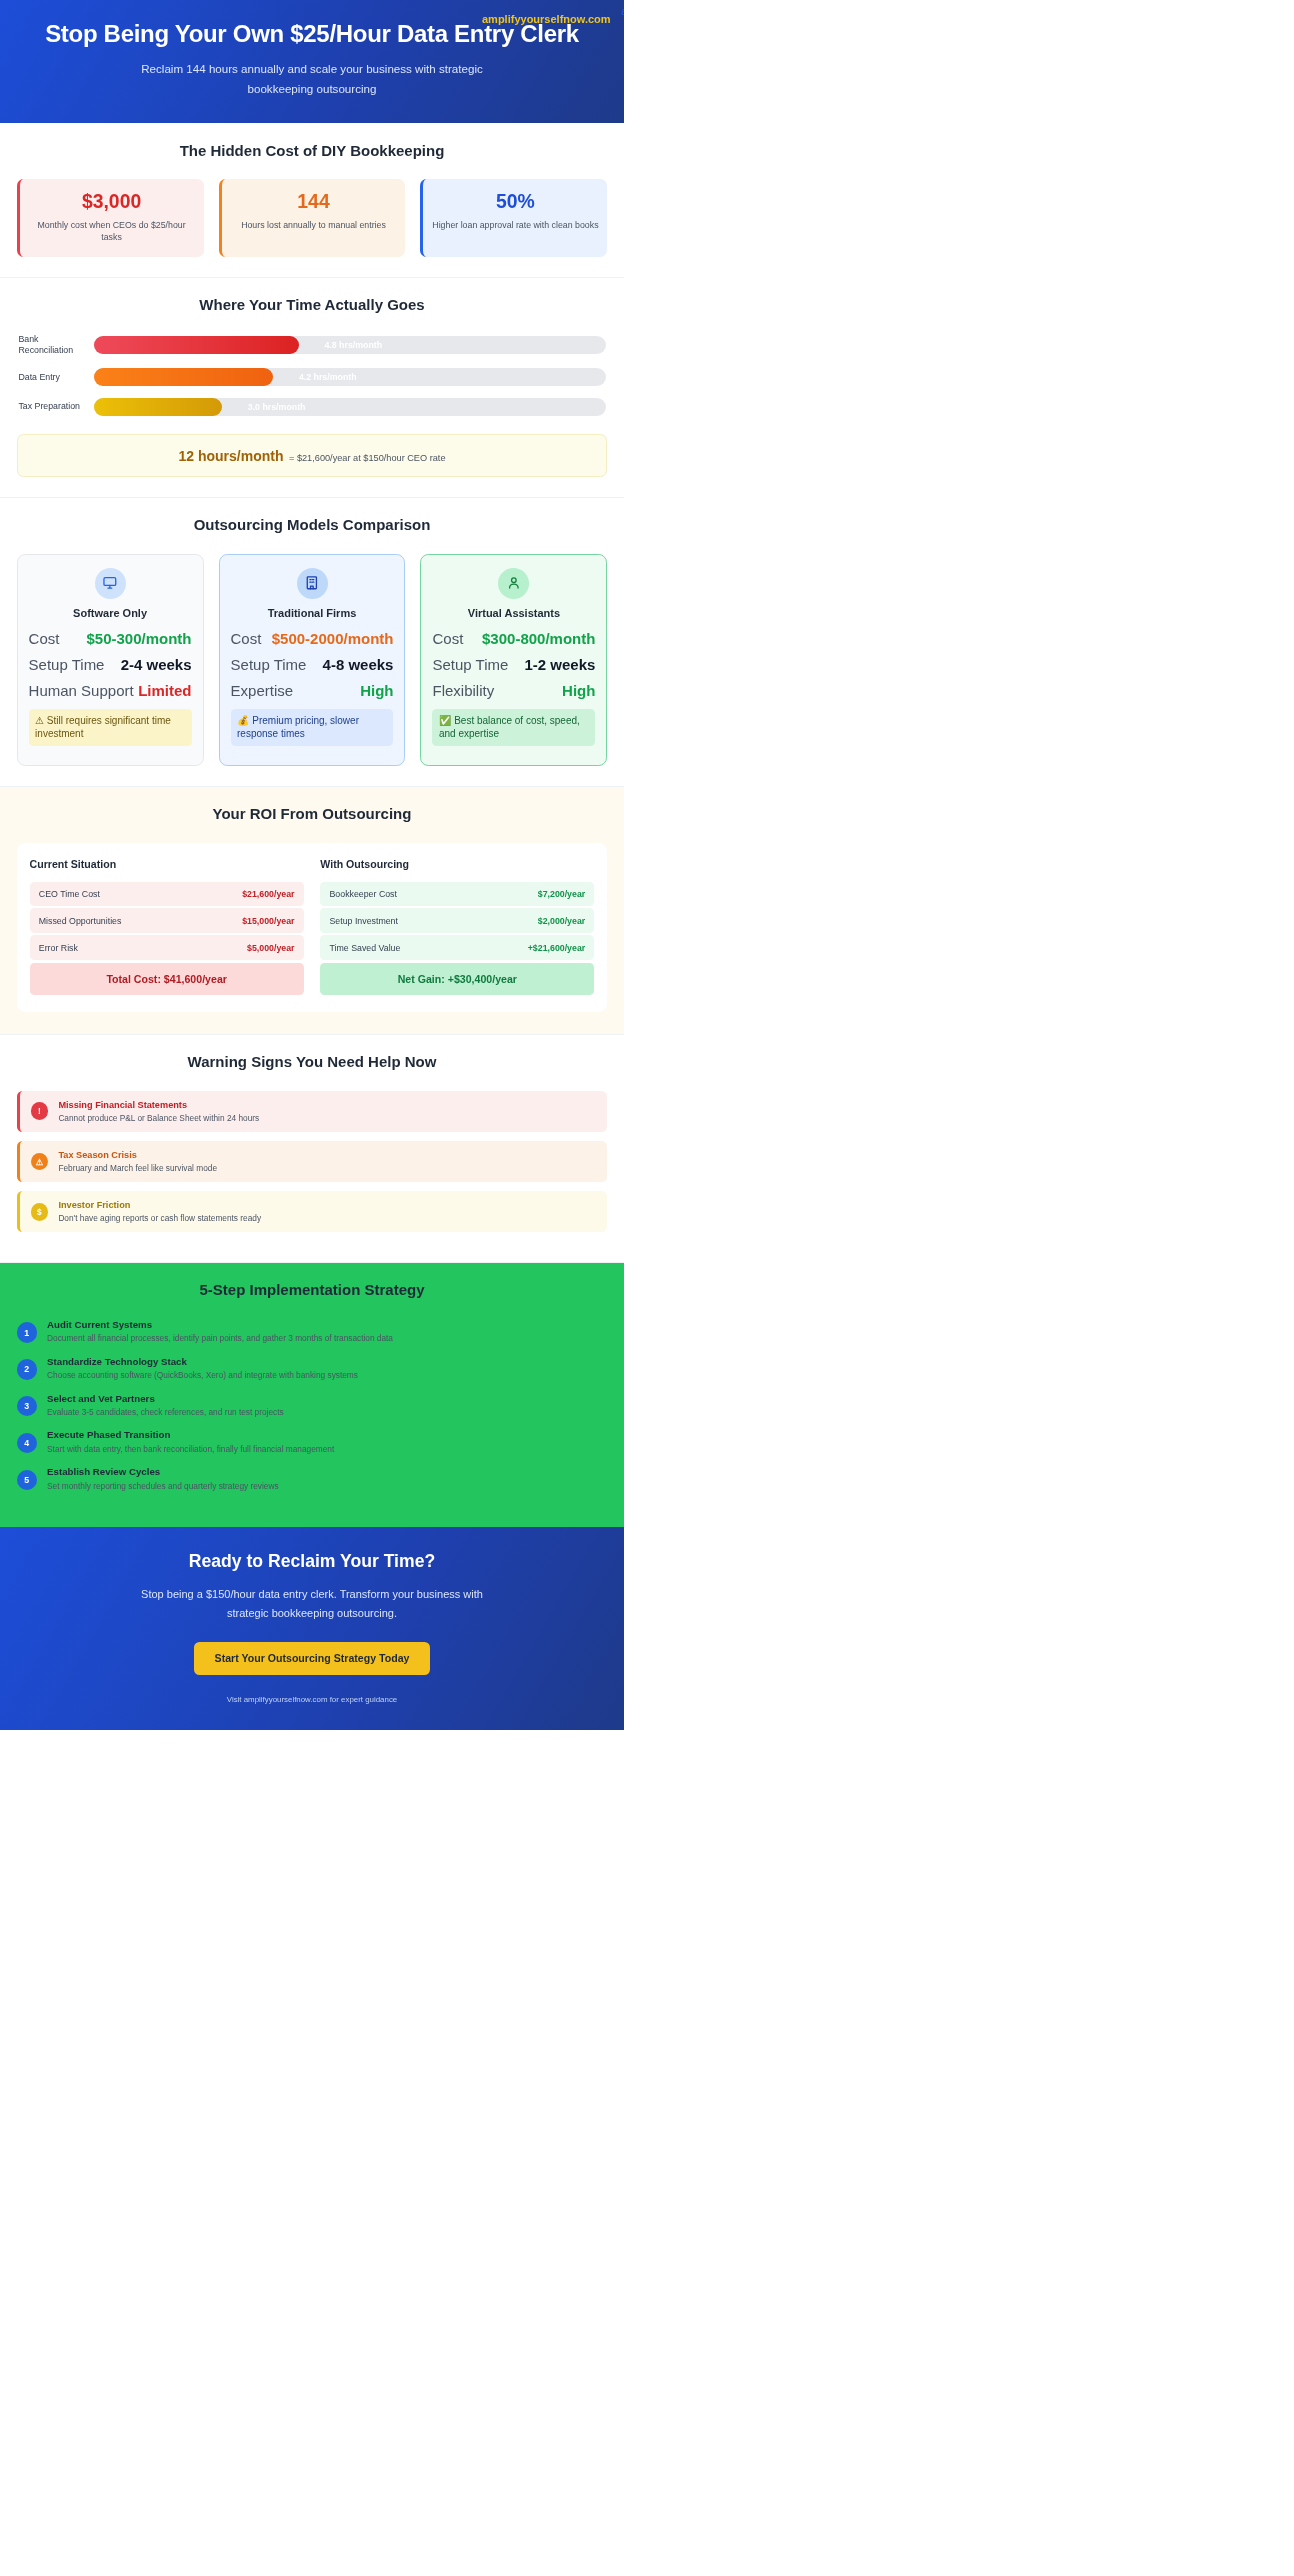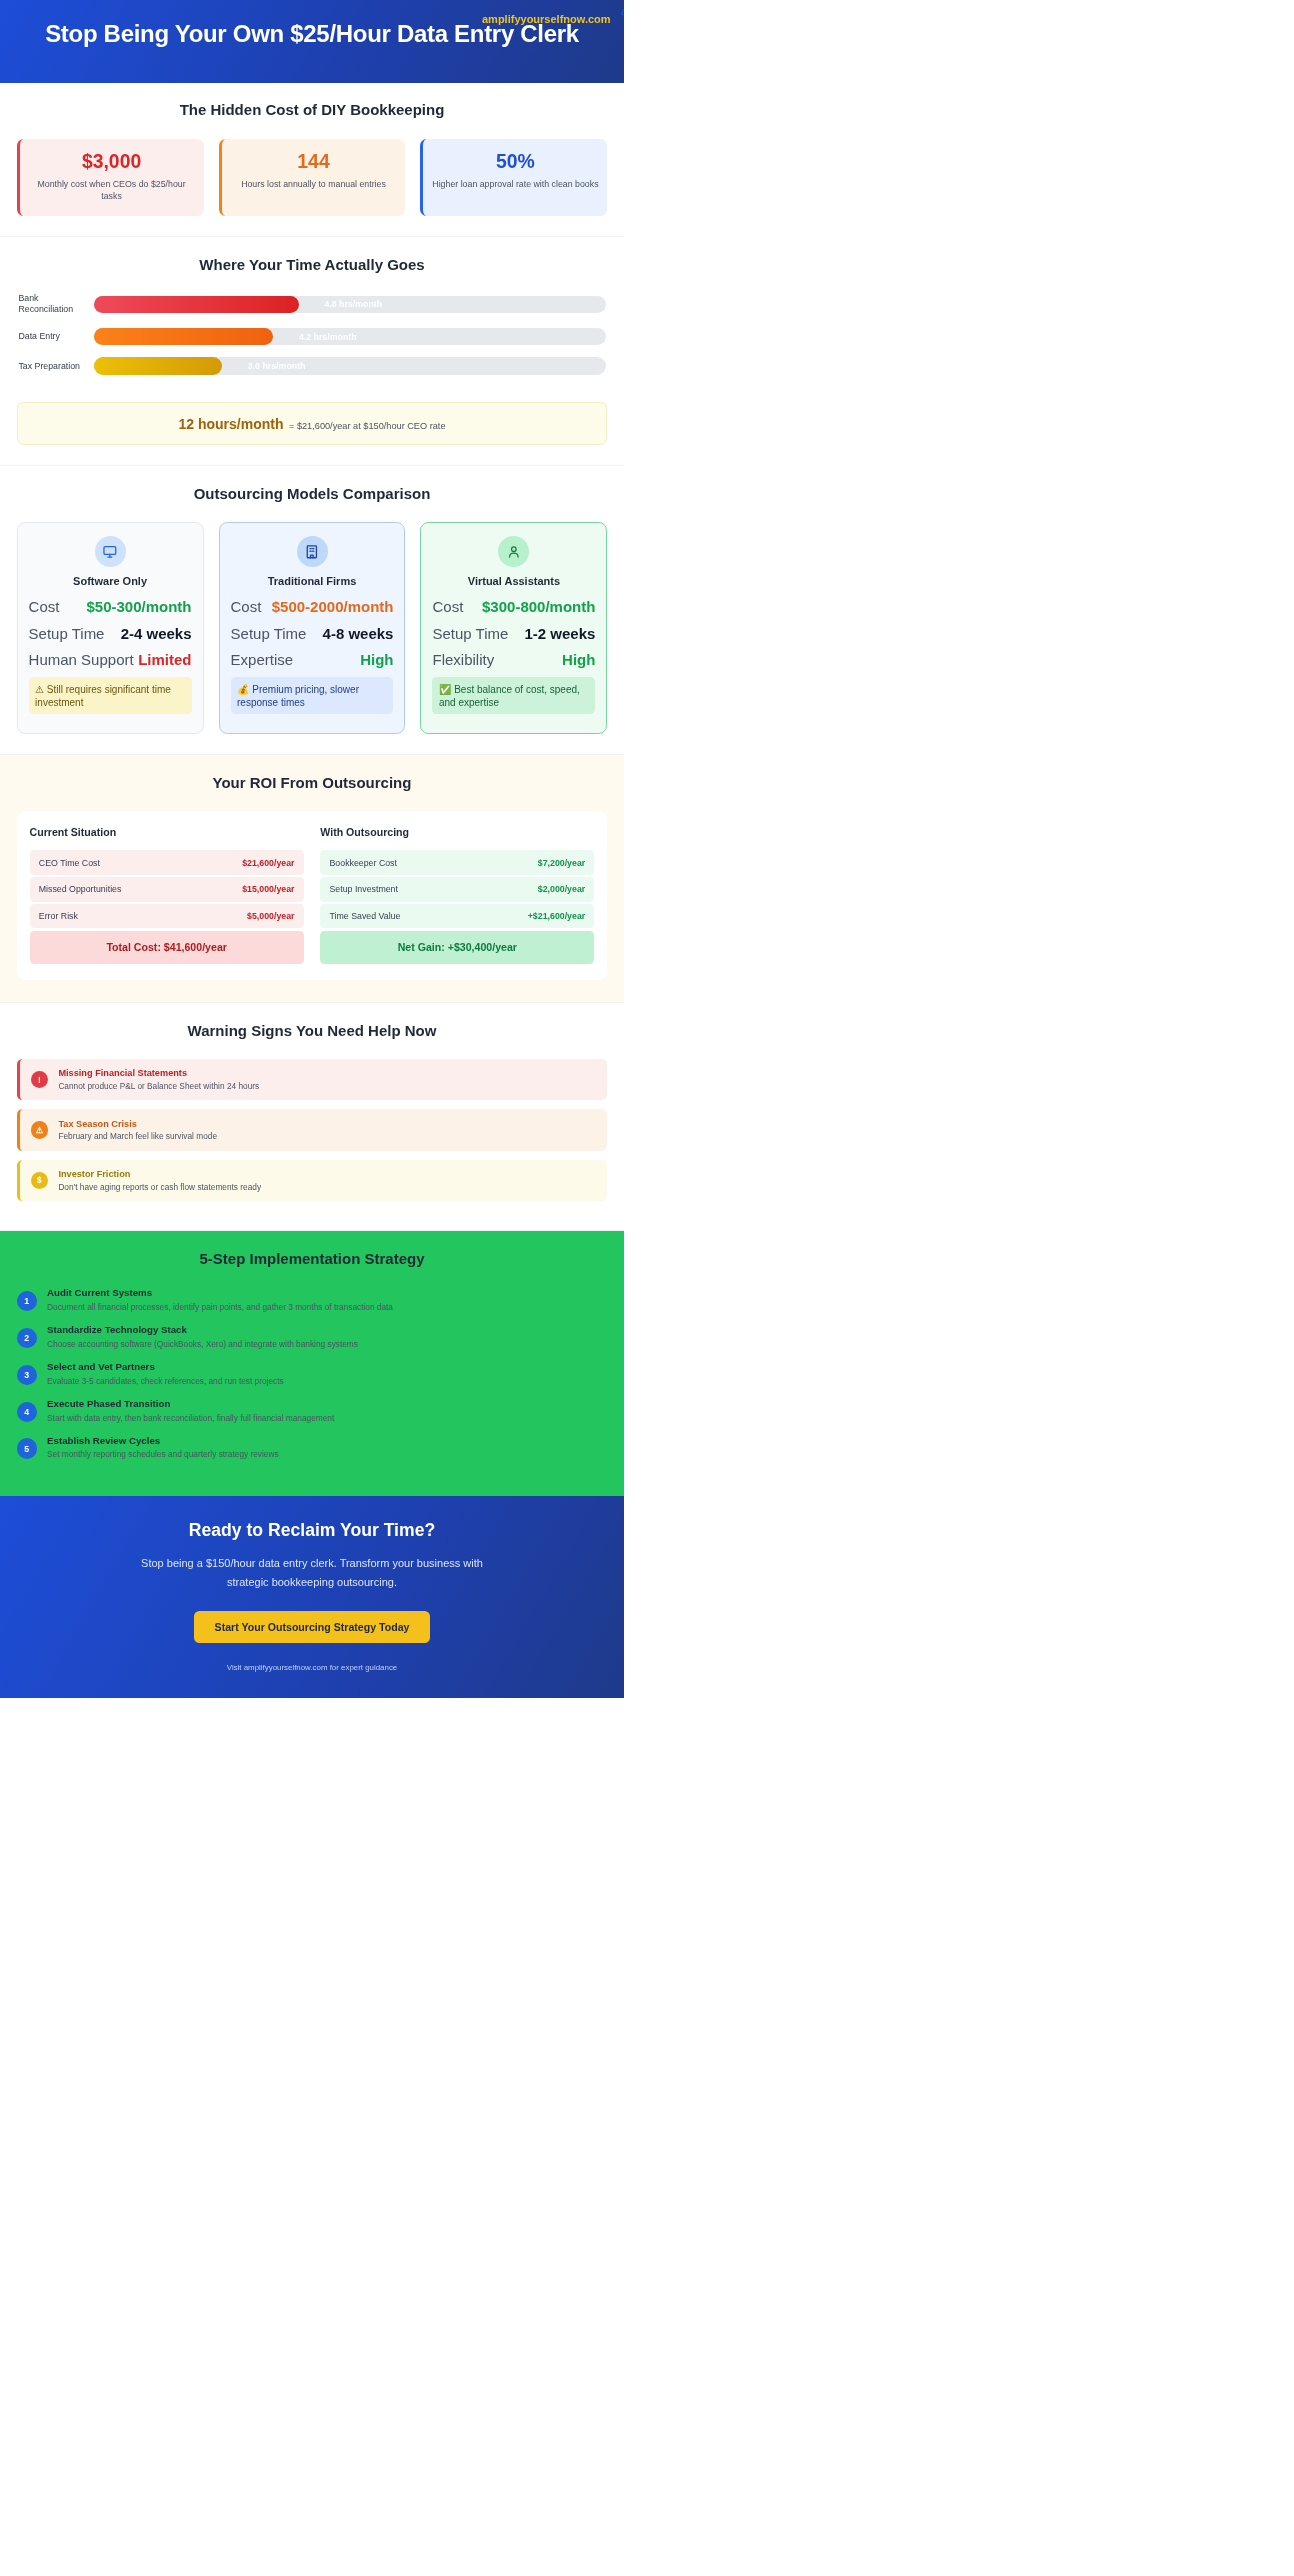--- a/index.html
+++ b/index.html
@@ -118,21 +118,21 @@
   .bar-value {
     position: absolute;
     top: 50%;
     transform: translateY(-50%);
     font-size: 8.8px;
     font-weight: 700;
     color: #ffffff;
   }
 
   .bars-total {
-    margin-top: 27px;
+    margin-top: 18px;
     background: #fdfbe9;
     border: 0.9px solid #f4edc2;
     border-radius: 6.5px;
     padding: 12px 9.2px;
     text-align: center;
   }
   .bars-total .big {
     font-size: 14px;
     font-weight: 700;
     color: #a16207;
@@ -335,20 +335,21 @@
 </head>
 <body>
 
 <div class="page">
 
   <div class="wm-outside">amplifyyourselfnow.com</div>
   <div class="wm-inside">amplifyyourselfnow.com</div>
 
   <div class="hero">
     <h1>Stop Being Your Own $25/Hour Data Entry Clerk</h1>
+    <p>Reclaim 144 hours annually and scale your business with strategic bookkeeping outsourcing</p>
   </div>
 
   <div class="section">
     <h2>The Hidden Cost of DIY Bookkeeping</h2>
     <div class="stats" id="stats">
         <div class="stat red">
           <div class="val">$3,000</div>
           <div class="lbl">Monthly cost when CEOs do $25/hour tasks</div>
         </div>
         <div class="stat orange">

